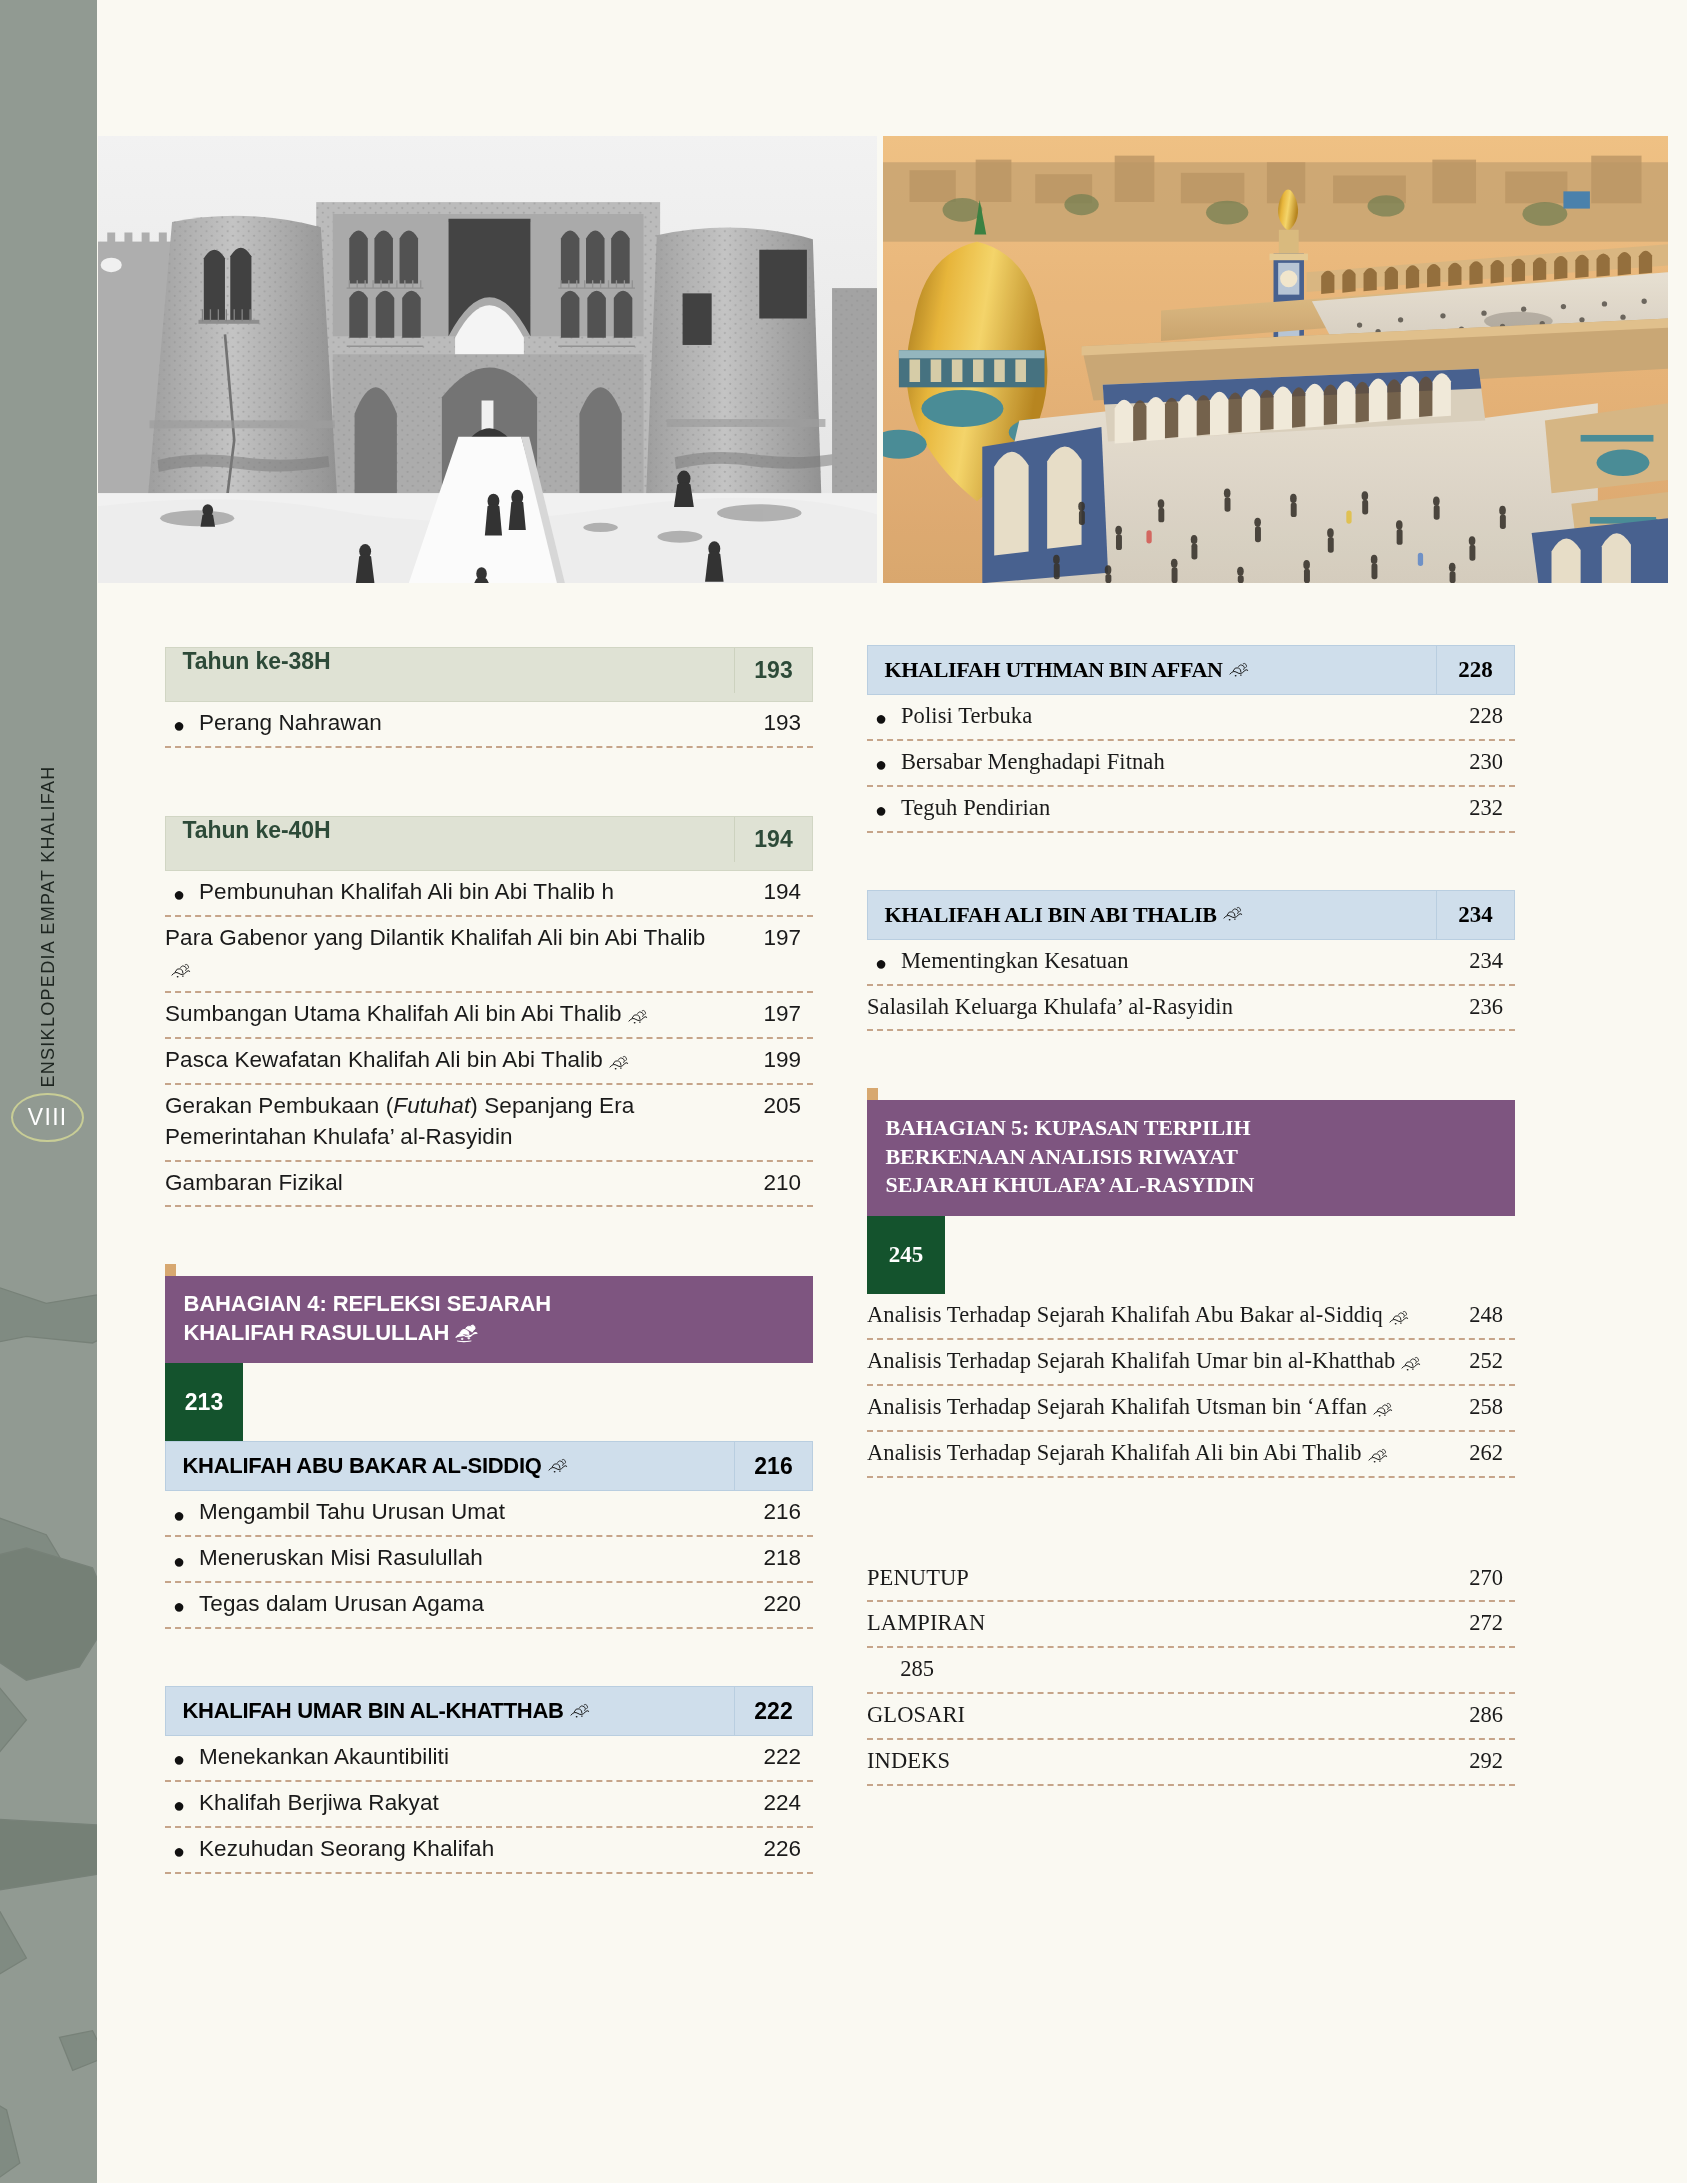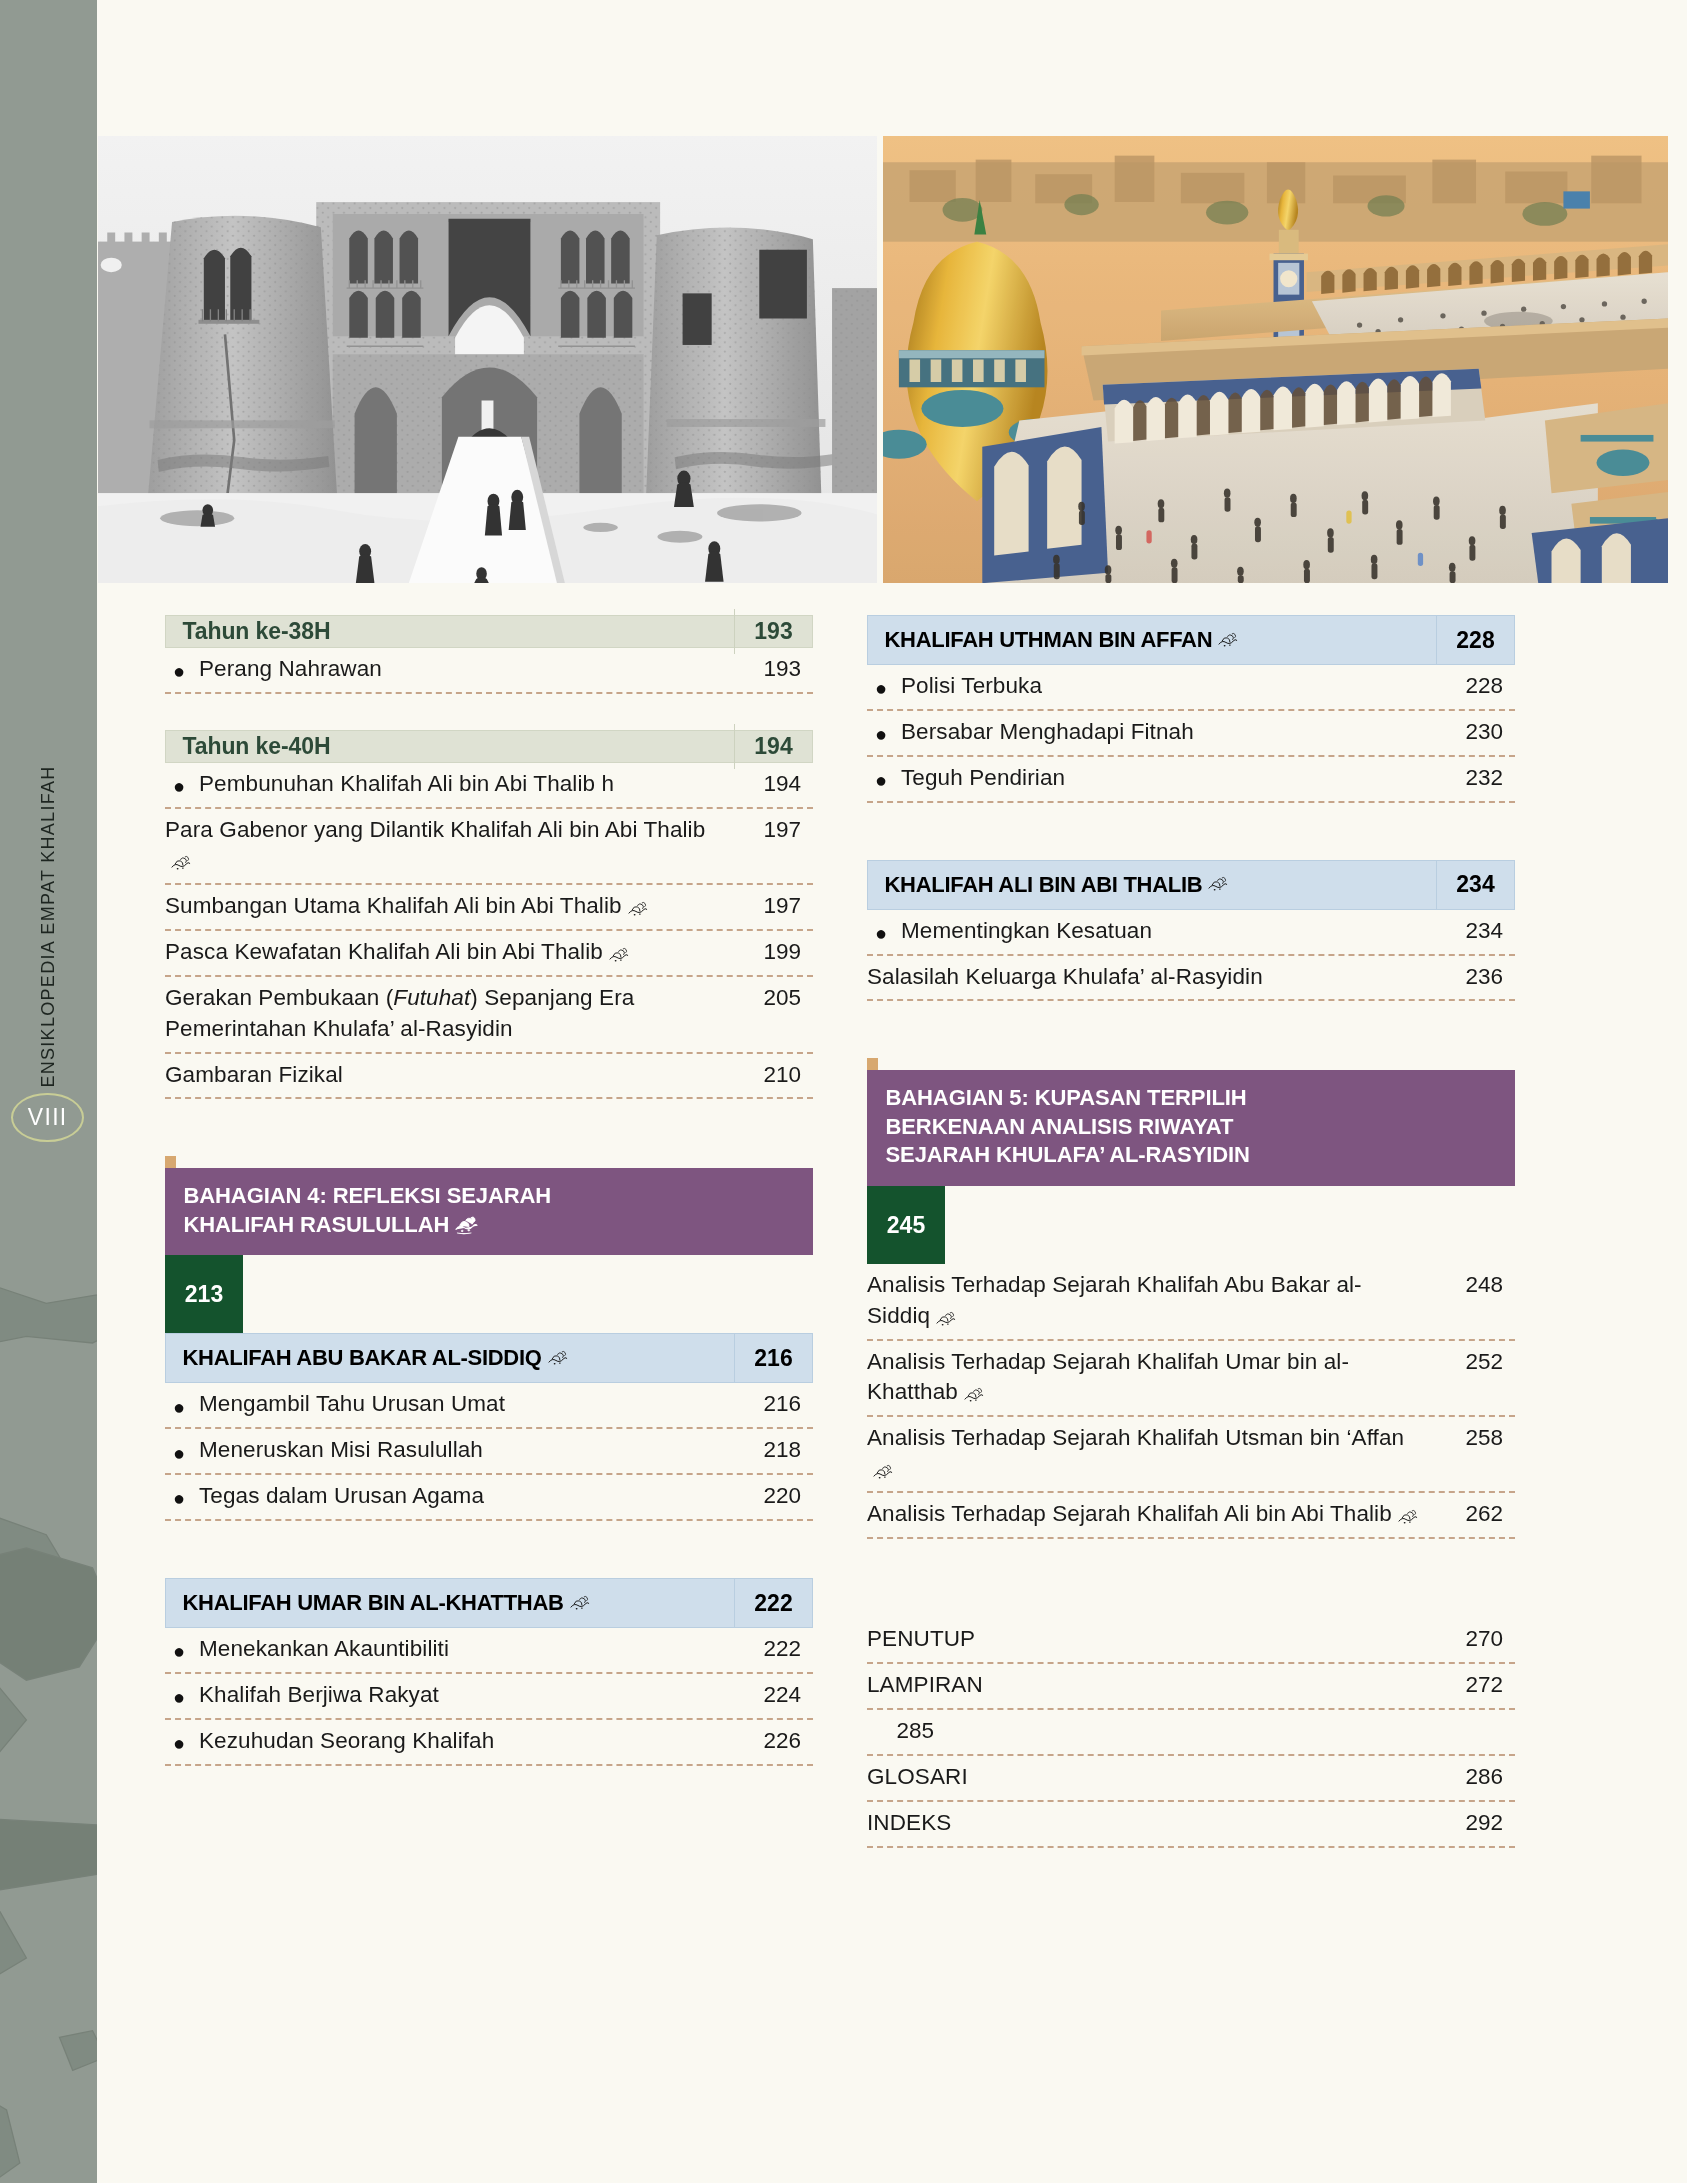--- a/index.html
+++ b/index.html
@@ -104,24 +104,25 @@
     top: 0;
     width: 648px;
   }
   #col-left  { left: 165px; }
   #col-right { left: 867px; }
 
   
   .hdr-green {
     display: flex;
     width: 648px;
-    height: 33px;
+    height: 55px;
     background: #dfe2d4;
     border: 0.7px solid #d1d6c4;
-    align-items: center;
+    align-items: flex-start;
+    margin-top: 32px;
   }
   .hdr-green .hdr-label {
     flex: 1;
     padding-left: 16.5px;
     font-size: 23px;
     font-weight: bold;
     color: #2d4a38;
     letter-spacing: -0.1px;
     white-space: nowrap;
   }
@@ -812,21 +813,21 @@
       <div class="page">224</div>
     </div>
     <div class="toc-row">
       <div class="bullet">●</div>
       <div class="label">Kezuhudan Seorang Khalifah</div>
       <div class="page">226</div>
     </div>
 
   </div>
 
-  <div class="col" id="col-right" style="top: 615px;">
+  <div class="col" id="col-right" style="top: 645px; font-family: Liberation Serif, serif;">
 
     <div class="hdr-blue">
       <div class="hdr-label">
           <span>KHALIFAH UTHMAN BIN AFFAN</span>
           <span class="honorific">
             <svg width="22.5" height="17" viewBox="0 0 34 26">
               <path d="M4 19 q5 -7 11 -3 q6 4 11 -2 q3 -4 6 -1" stroke="#111" stroke-width="1.5" fill="none"></path>
               <path d="M9 14 q3 -7 8 -5 q5 2 4 7" stroke="#111" stroke-width="1.4" fill="none"></path>
               <path d="M17 7 q4 -5 8 -1 q3 3 0 6" stroke="#111" stroke-width="1.3" fill="none"></path>
               <ellipse cx="13" cy="21" rx="1.4" ry="1" fill="#111"></ellipse>

